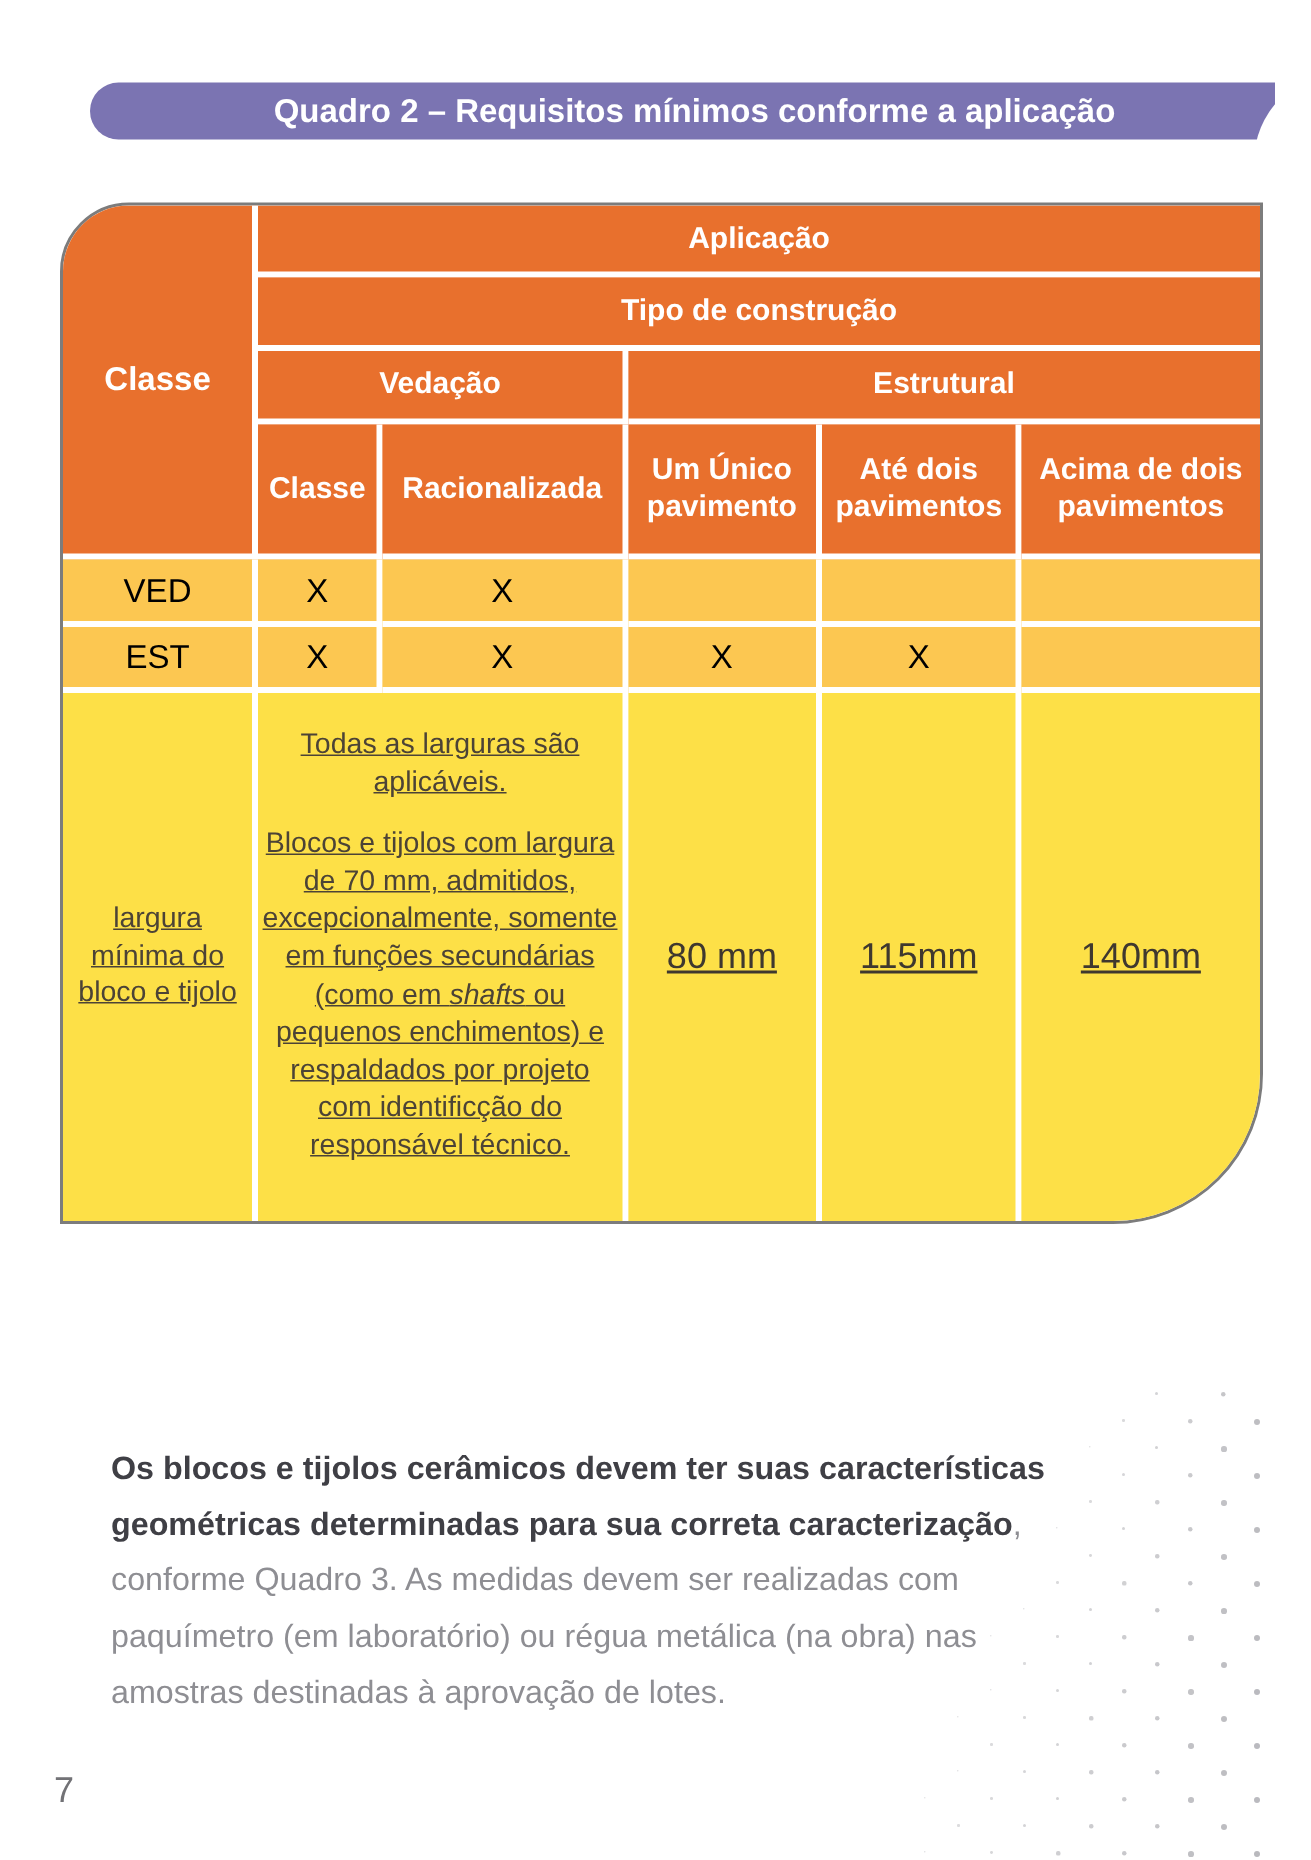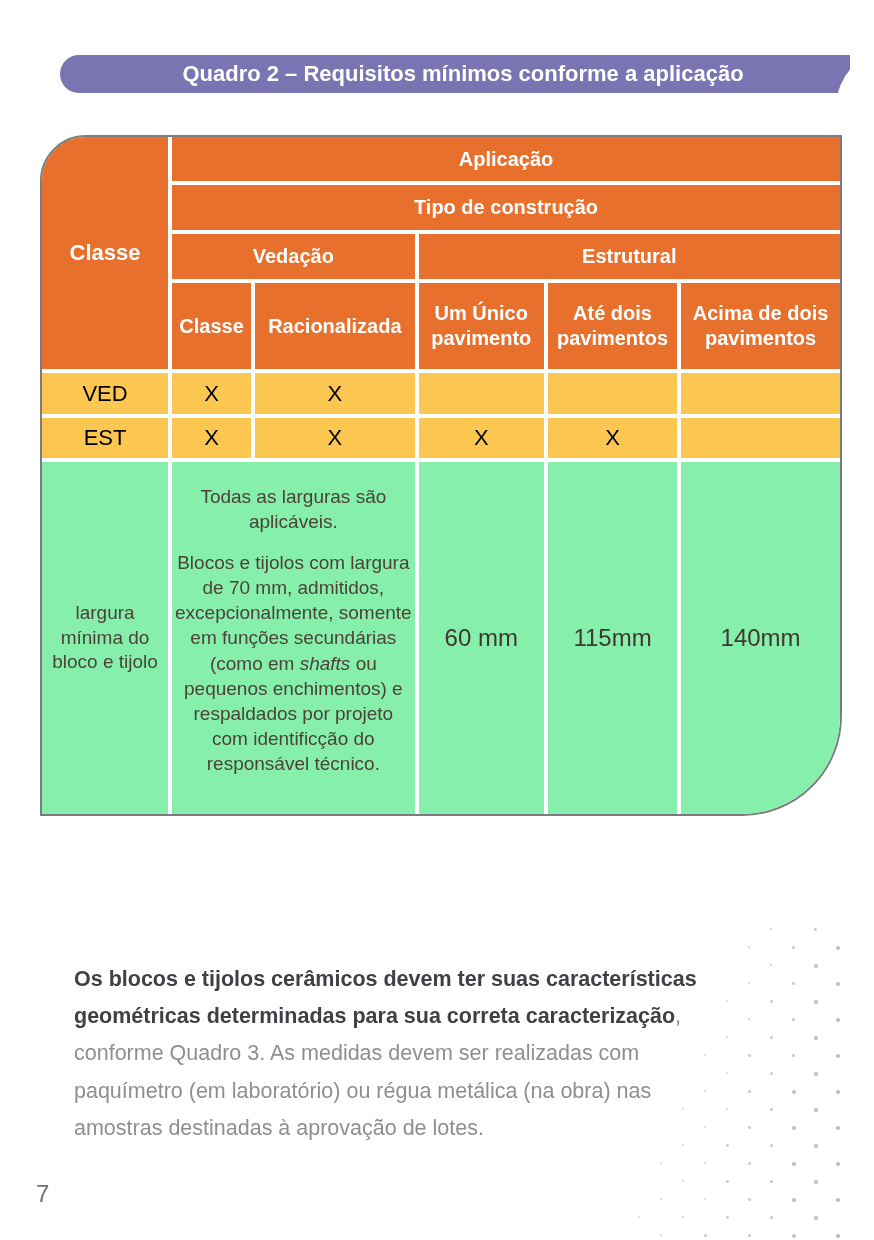--- a/index.html
+++ b/index.html
@@ -33,21 +33,21 @@
     border-radius:46px 0 100px 0;
     overflow:hidden;background:#ffffff;
   }
   table.q{border-collapse:separate;border-spacing:0;width:100%;height:100%;table-layout:fixed;}
   table.q td{padding:2px;vertical-align:middle;text-align:center;box-sizing:border-box;margin-top:25px;}
   td.sepR{border-right:4px solid #ffffff;}
   td.sepB{border-bottom:4px solid #ffffff;}
   td.hd{background:#E8702D;color:#ffffff;font-weight:bold;font-size:20px;line-height:1.25;}
   td.classe{font-size:22px;}
   td.yl{background:#FCC751;color:#000000;font-size:22px;}
-  td.cr{background:#86efac;color:#4C4336;}
+  td.cr{background:#fde047;color:#4C4336;text-decoration:underline;}
   td.note-cell{text-align:left;padding:14px 12px 10px 14px;font-size:19px;line-height:1.32;}
   td.note-cell p{margin:0 0 16px 0;}
   td.label-cell{font-size:19px;line-height:1.3;padding:6px;}
   td.val-cell{font-size:24px;color:#3F382F;}
 
   
   .sec-banner{
     position:absolute;left:30px;top:889px;width:468px;height:41px;
     background:#E8702D;
     border-radius:12px 20px 20px 0;
@@ -126,21 +126,21 @@
         <td class="yl sepR sepB x">X</td>
         <td class="yl sepR sepB x">X</td>
         <td class="yl sepB x"></td>
       </tr>
       <tr>
         <td class="cr label-cell sepR">largura mínima do bloco e tijolo</td>
         <td class="cr note-cell sepR" colspan="2">
           <p>Todas as larguras são aplicáveis.</p>
           <p><span>Blocos e tijolos com largura de 70 mm, admitidos, excepcionalmente, somente em funções secundárias (como em </span><i>shafts</i><span> ou pequenos enchimentos) e respaldados por projeto com identificção do responsável técnico.</span></p>
         </td>
-        <td class="cr val-cell sepR">60 mm</td>
+        <td class="cr val-cell sepR">80 mm</td>
         <td class="cr val-cell sepR">115mm</td>
         <td class="cr val-cell">140mm</td>
       </tr>
     </tbody>
       </table>
   </div>
 
 
   <div class="body-par"><span class="b">Os blocos e tijolos cerâmicos devem ter suas características geométricas determinadas para sua correta caracterização</span><span class="r">, conforme Quadro 3. As medidas devem ser realizadas com paquímetro (em laboratório) ou régua metálica (na obra) nas amostras destinadas à aprovação de lotes.</span></div>
 

